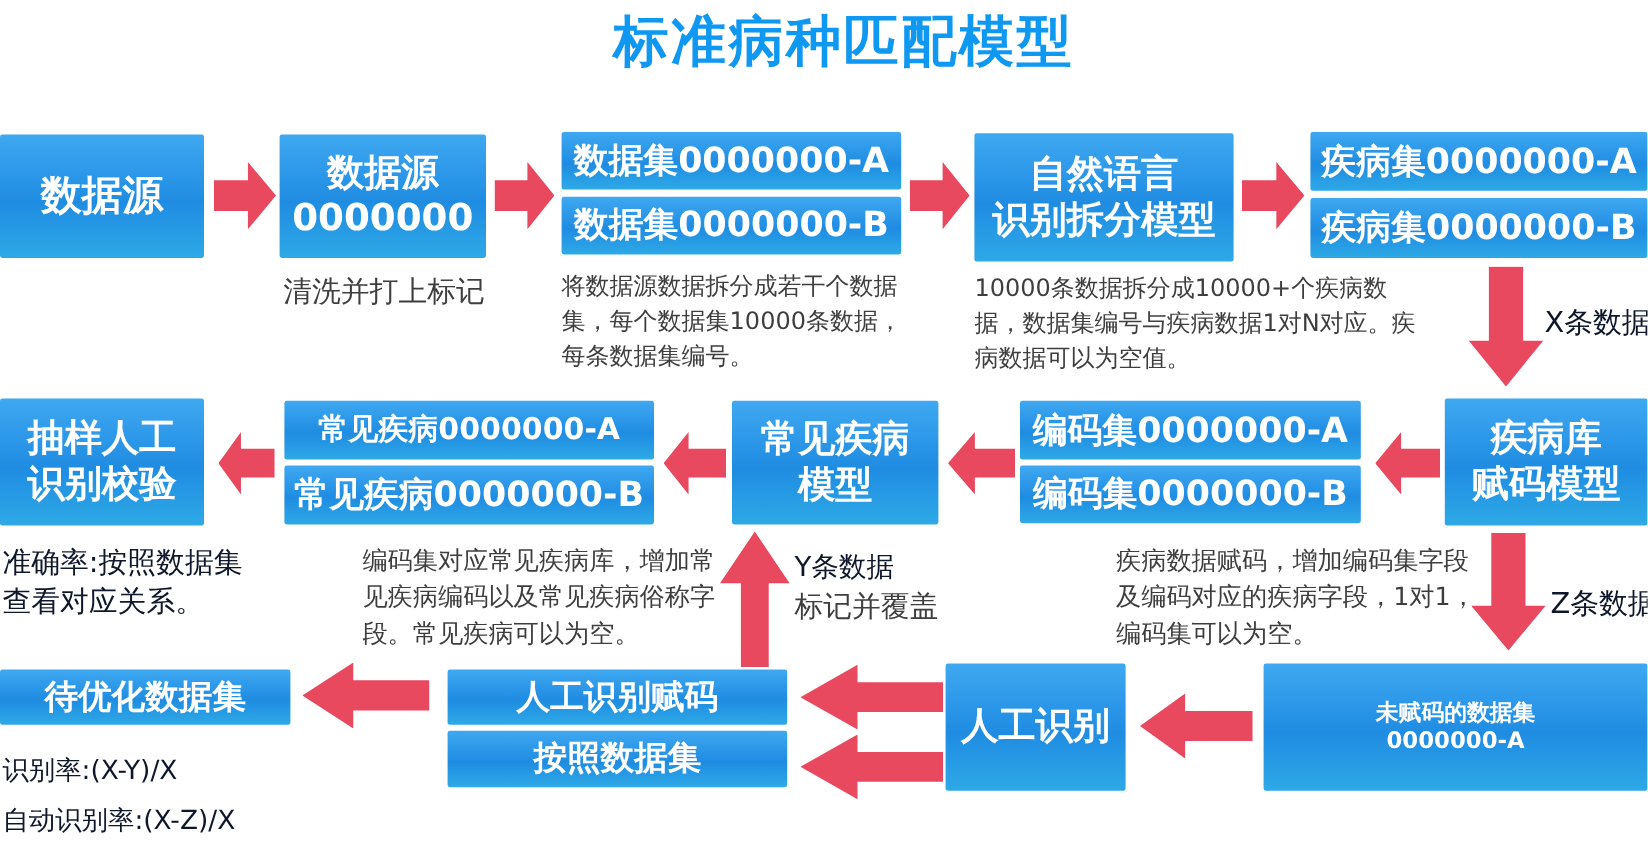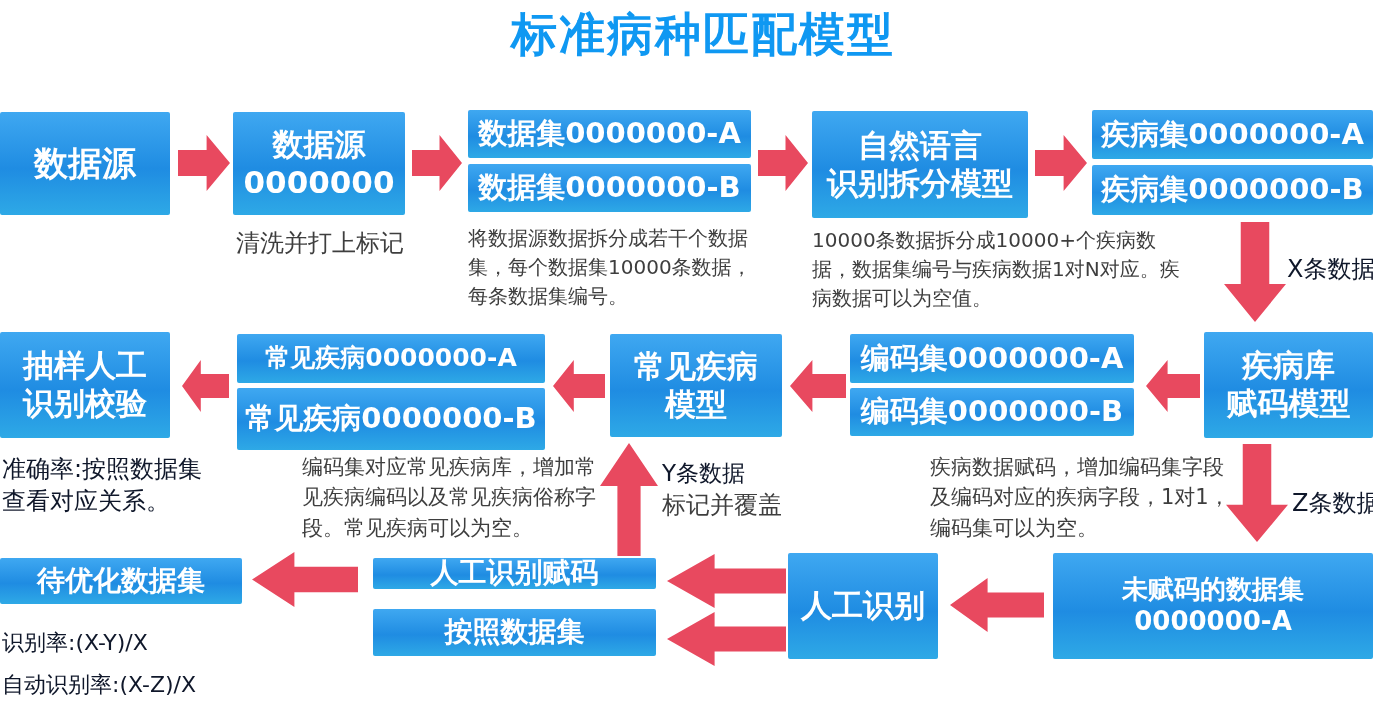--- a/index.html
+++ b/index.html
@@ -61,38 +61,38 @@
   <div class="box" style="left:850px;top:388px;width:284px;height:48px;font-size:29px;">编码集0000000-B</div>
   <div class="desc" style="left:930px;top:452px;width:312px;font-size:21px;">疾病数据赋码，增加编码集字段及编码对应的疾病字段，1对1，编码集可以为空。</div>
   <div class="arrow ar-down" style="left:1226px;top:444px;width:62px;height:98px;"></div>
   <div class="desc redtxt" style="left:1292px;top:486px;font-size:24px;">Z条数据</div>
 
   <div class="arrow ar-left" style="left:790px;top:360px;width:56px;height:52px;"></div>
   <div class="box" style="left:610px;top:334px;width:172px;height:103px;font-size:31px;">常见疾病
 模型</div>
   <div class="arrow ar-left" style="left:553px;top:360px;width:52px;height:52px;"></div>
   <div class="box" style="left:237px;top:334px;width:308px;height:49px;font-size:25px;">常见疾病0000000-A</div>
-  <div class="box" style="left:237px;top:388px;width:308px;height:62px;font-size:29px;">常见疾病0000000-B</div>
+  <div class="box" style="left:237px;top:388px;width:308px;height:49px;font-size:29px;">常见疾病0000000-B</div>
   <div class="desc" style="left:302px;top:452px;width:310px;font-size:21px;">编码集对应常见疾病库，增加常见疾病编码以及常见疾病俗称字段。常见疾病可以为空。</div>
   <div class="arrow ar-left" style="left:182px;top:360px;width:47px;height:52px;"></div>
   <div class="box" style="left:0;top:332px;width:170px;height:106px;font-size:31px;">抽样人工
 识别校验</div>
   <div class="desc redtxt" style="left:2px;top:453px;width:240px;font-size:24px;line-height:1.35;">准确率:按照数据集
 查看对应关系。</div>
 
   <div class="arrow ar-up" style="left:600px;top:443px;width:58px;height:113px;"></div>
   <div class="desc redtxt" style="left:662px;top:457px;font-size:23px;">Y条数据</div>
   <div class="desc" style="left:662px;top:488px;font-size:24px;">标记并覆盖</div>
 
-  <div class="box" style="left:1053px;top:553px;width:320px;height:106px;font-size:26px;">未赋码的数据集
+  <div class="box" style="left:1053px;top:553px;width:320px;height:106px;font-size:19px;">未赋码的数据集
 0000000-A</div>
   <div class="arrow ar-left" style="left:950px;top:578px;width:94px;height:54px;"></div>
   <div class="box" style="left:788px;top:553px;width:150px;height:106px;font-size:31px;">人工识别</div>
   <div class="arrow ar-left" style="left:667px;top:554px;width:119px;height:54px;"></div>
   <div class="arrow ar-left" style="left:667px;top:612px;width:119px;height:54px;"></div>
-  <div class="box" style="left:373px;top:558px;width:283px;height:31px;font-size:28px;">人工识别赋码</div>
+  <div class="box" style="left:373px;top:558px;width:283px;height:46px;font-size:28px;">人工识别赋码</div>
   <div class="box" style="left:373px;top:609px;width:283px;height:47px;font-size:28px;">按照数据集</div>
   <div class="arrow ar-left" style="left:252px;top:552px;width:106px;height:55px;"></div>
   <div class="box" style="left:0;top:558px;width:242px;height:46px;font-size:28px;">待优化数据集</div>
   <div class="desc redtxt" style="left:2px;top:627px;font-size:22px;">识别率:(X-Y)/X</div>
   <div class="desc redtxt" style="left:2px;top:669px;font-size:22px;">自动识别率:(X-Z)/X</div>
 
 </div>
 
 </body></html>

